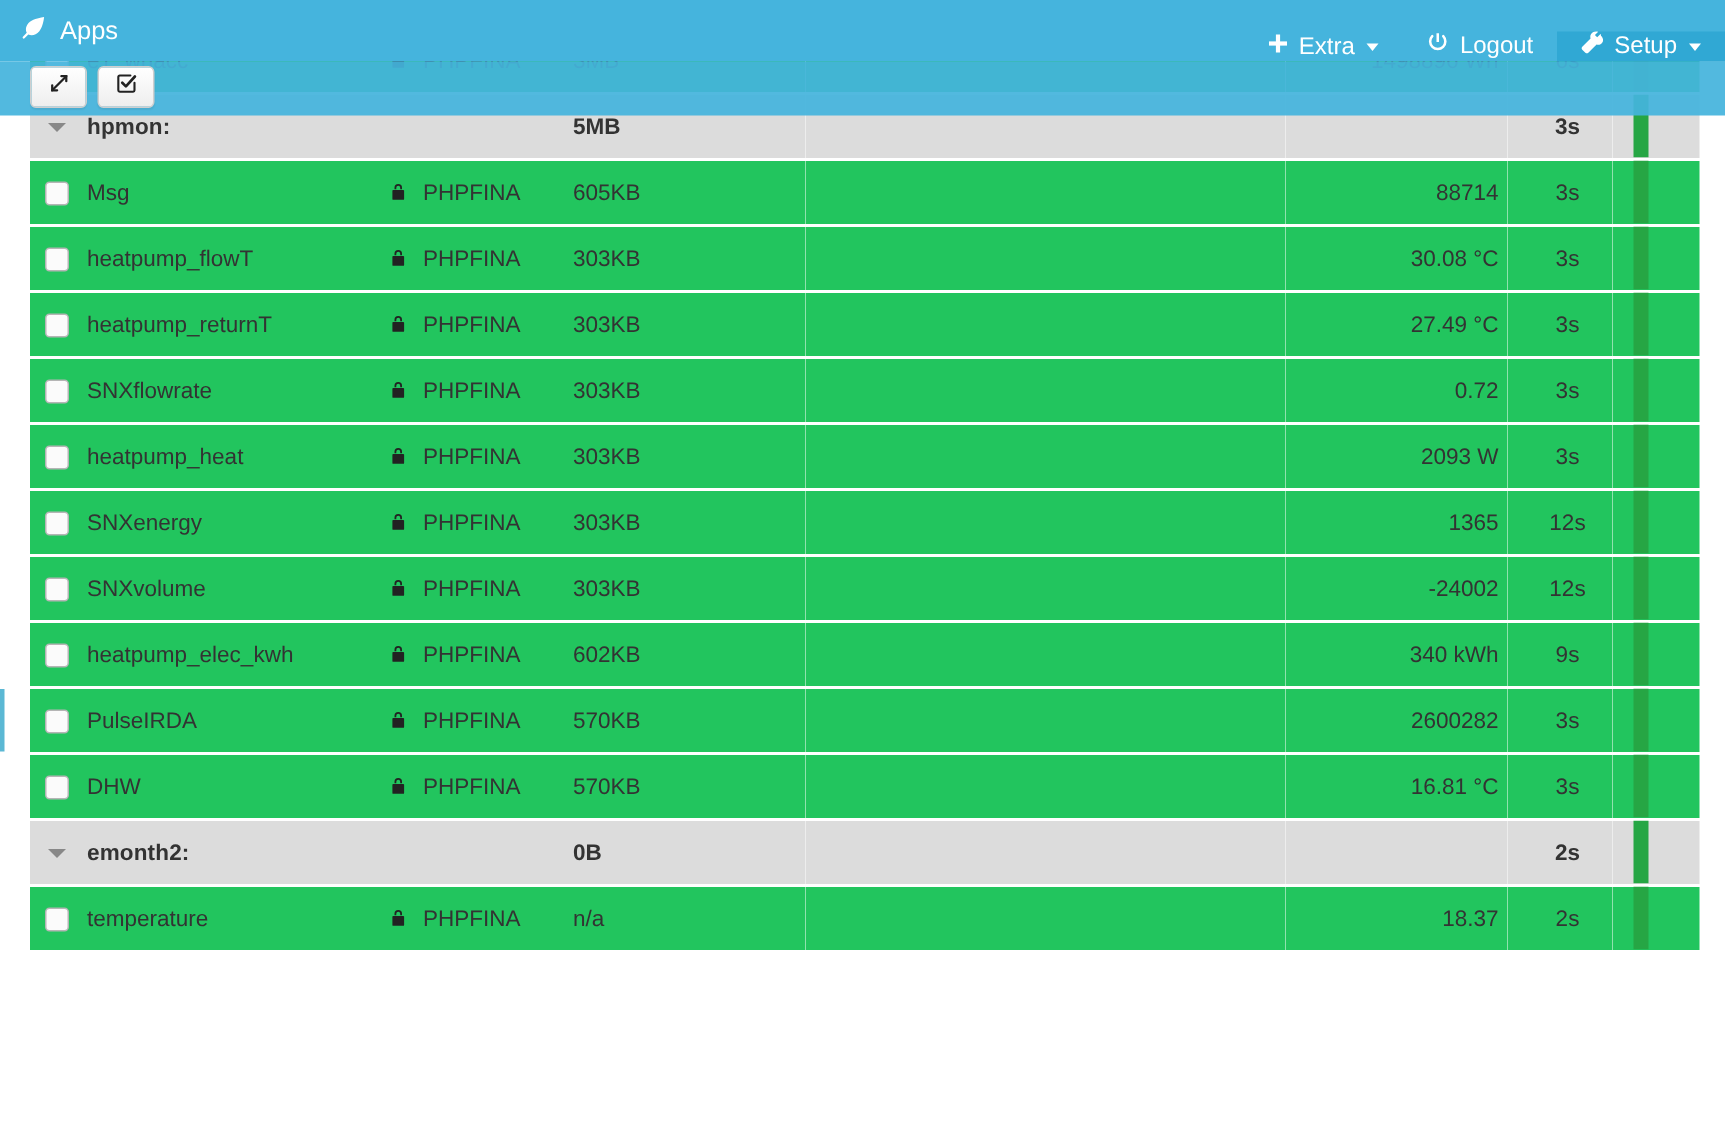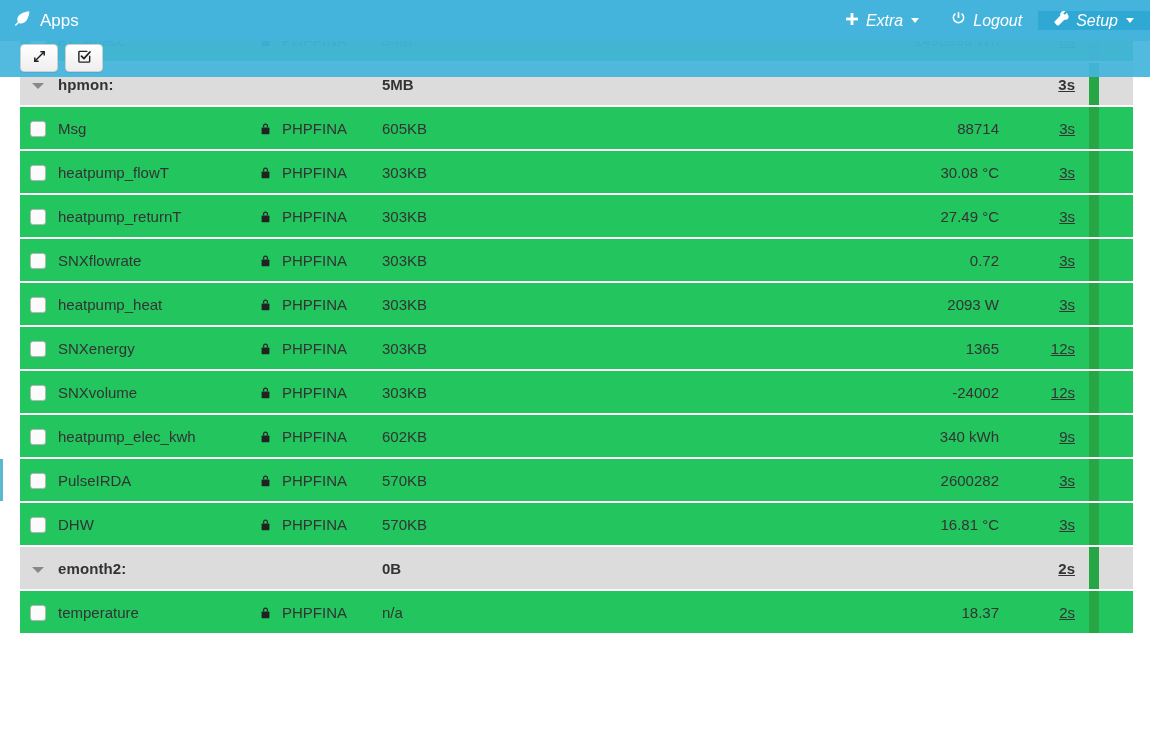--- a/index.html
+++ b/index.html
@@ -58,21 +58,21 @@
 
   
   .c-gutter  { width: 20px; background:#ffffff; }
   .c-check   { width: 38px; text-align: left; padding-left: 10px !important; }
   .c-name    { width: 202px; }
   .c-lock    { width: 22px; text-align:left; }
   .c-engine  { width: 100px; }
   .c-size    { width: 155px; }
   .c-spacer  { width: 320px; }
   .c-value   { width: 148px; text-align: right; padding-right: 6px !important; }
-  .c-time    { width: 70px; text-align: right; padding-left: 10px !important; color: #23a34a; text-decoration: underline; }
+  .c-time    { width: 70px; text-align: center; padding-left: 10px !important; color: #23a34a; }
   .c-bar     { width: 58px; padding: 0 !important; }
 
   .row.group .c-check { text-align: left; padding-left: 12px !important; }
 
   .chk {
     display: inline-block;
     width: 16px; height: 16px;
     border: 1px solid #b5b5b5;
     border-radius: 3px;
     background: #fbfbfb;
@@ -129,22 +129,21 @@
     align-items: center;
     gap: 9px;
     padding: 0 14px 0 14px;
     font-size: 17px;
     color: #ffffff;
     cursor: pointer;
     white-space: nowrap;
   }
   .nav-right {
     display: flex;
-    align-items: center;
-    font-style: italic;
+    align-items: flex-end;
   }
   .nav-item {
     display: flex;
     align-items: center;
     gap: 7px;
     padding: 0 16px;
     font-size: 16px;
     color: #ffffff;
     cursor: pointer;
     white-space: nowrap;

